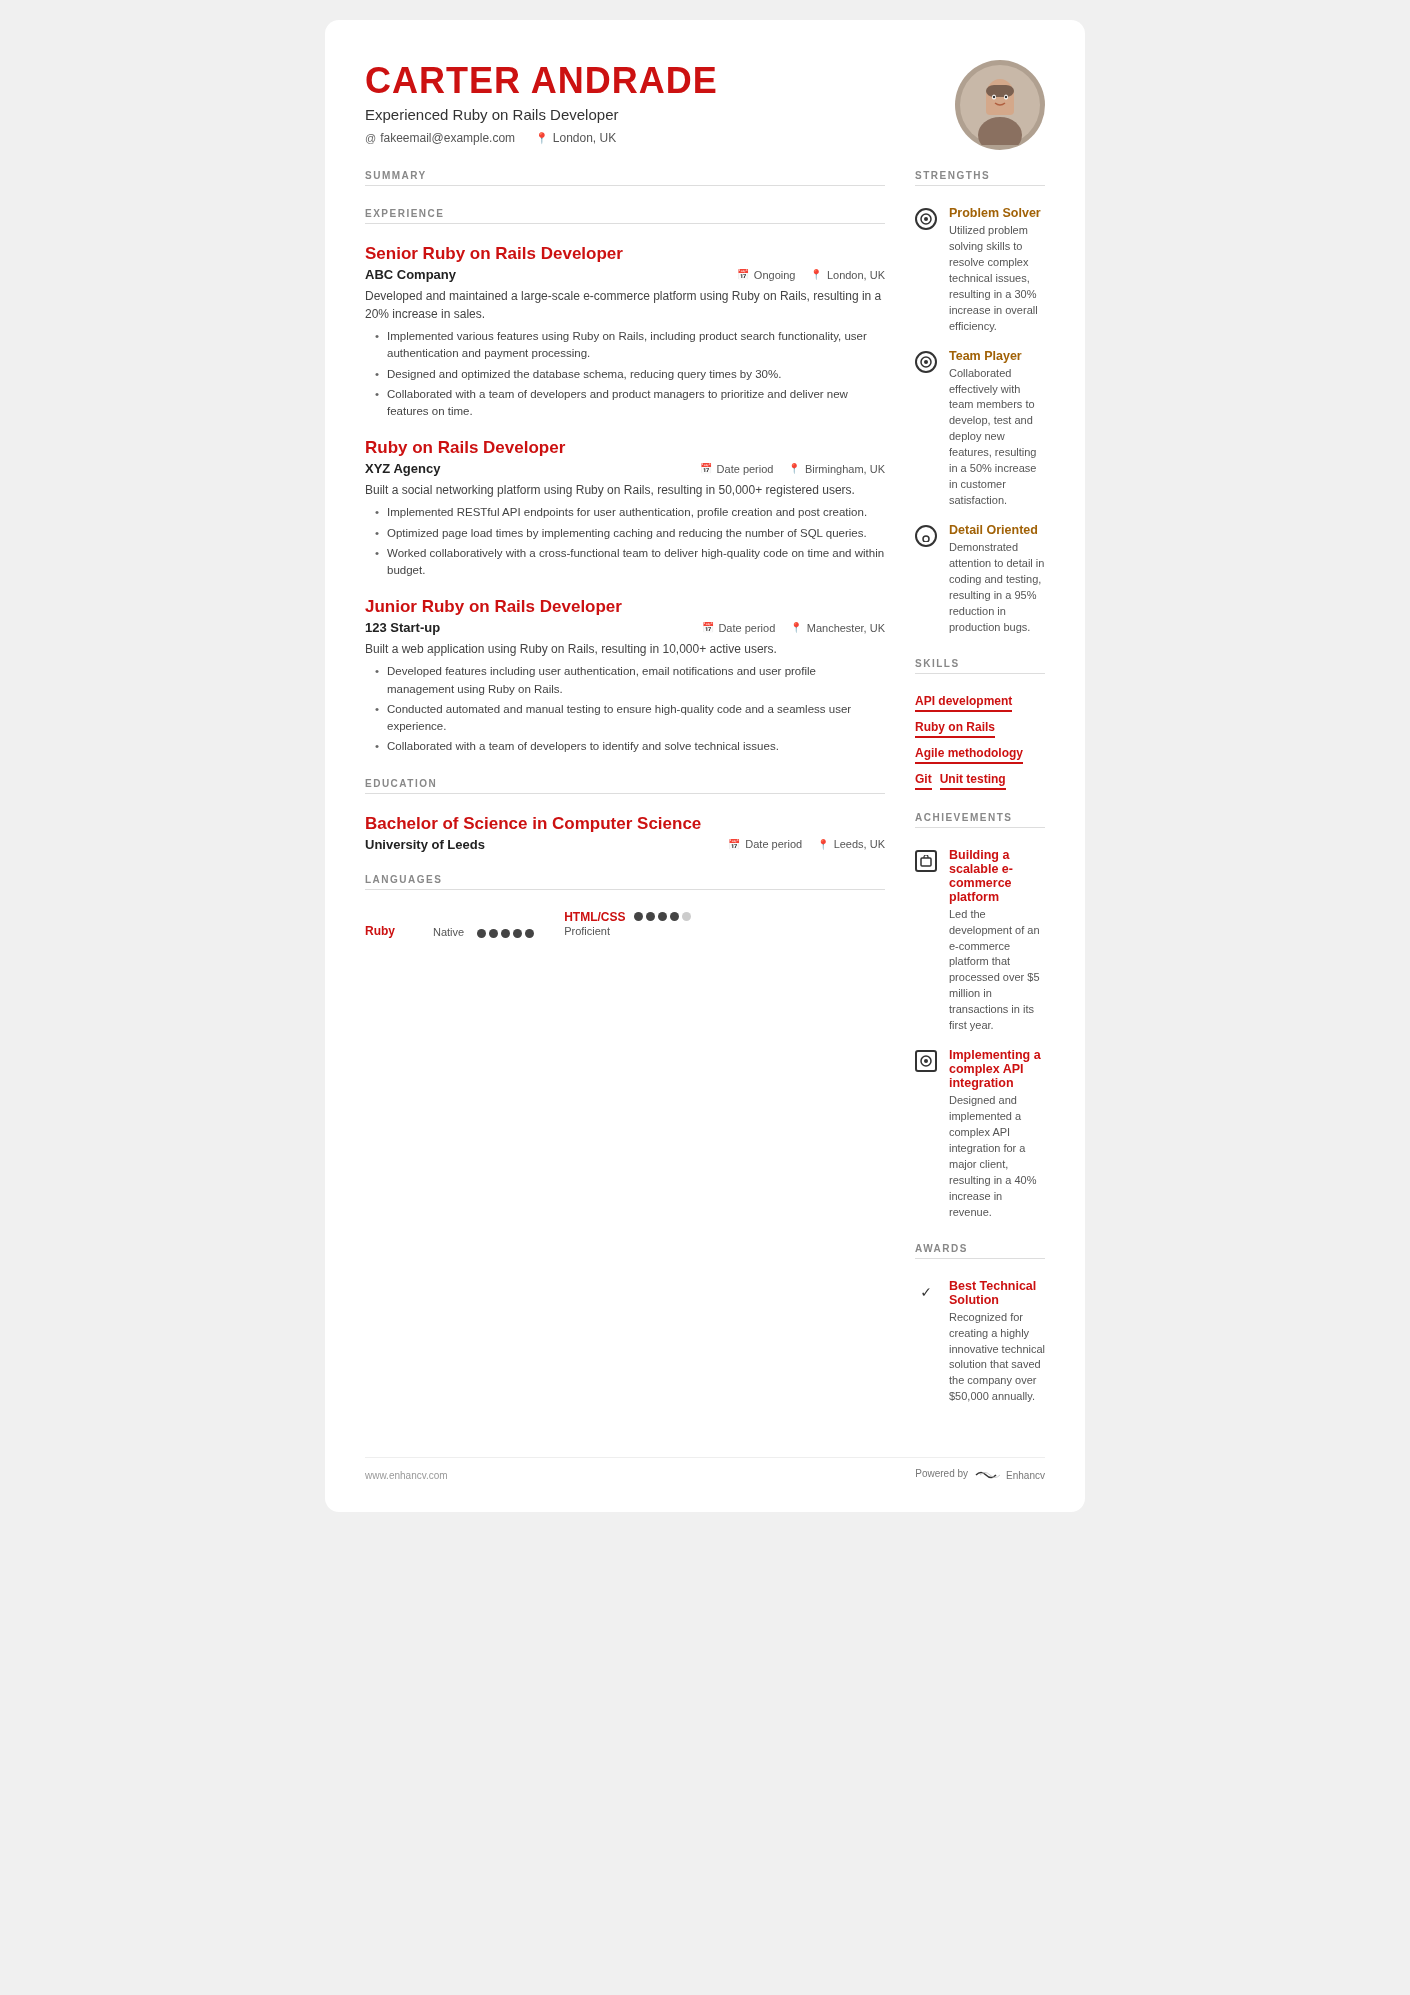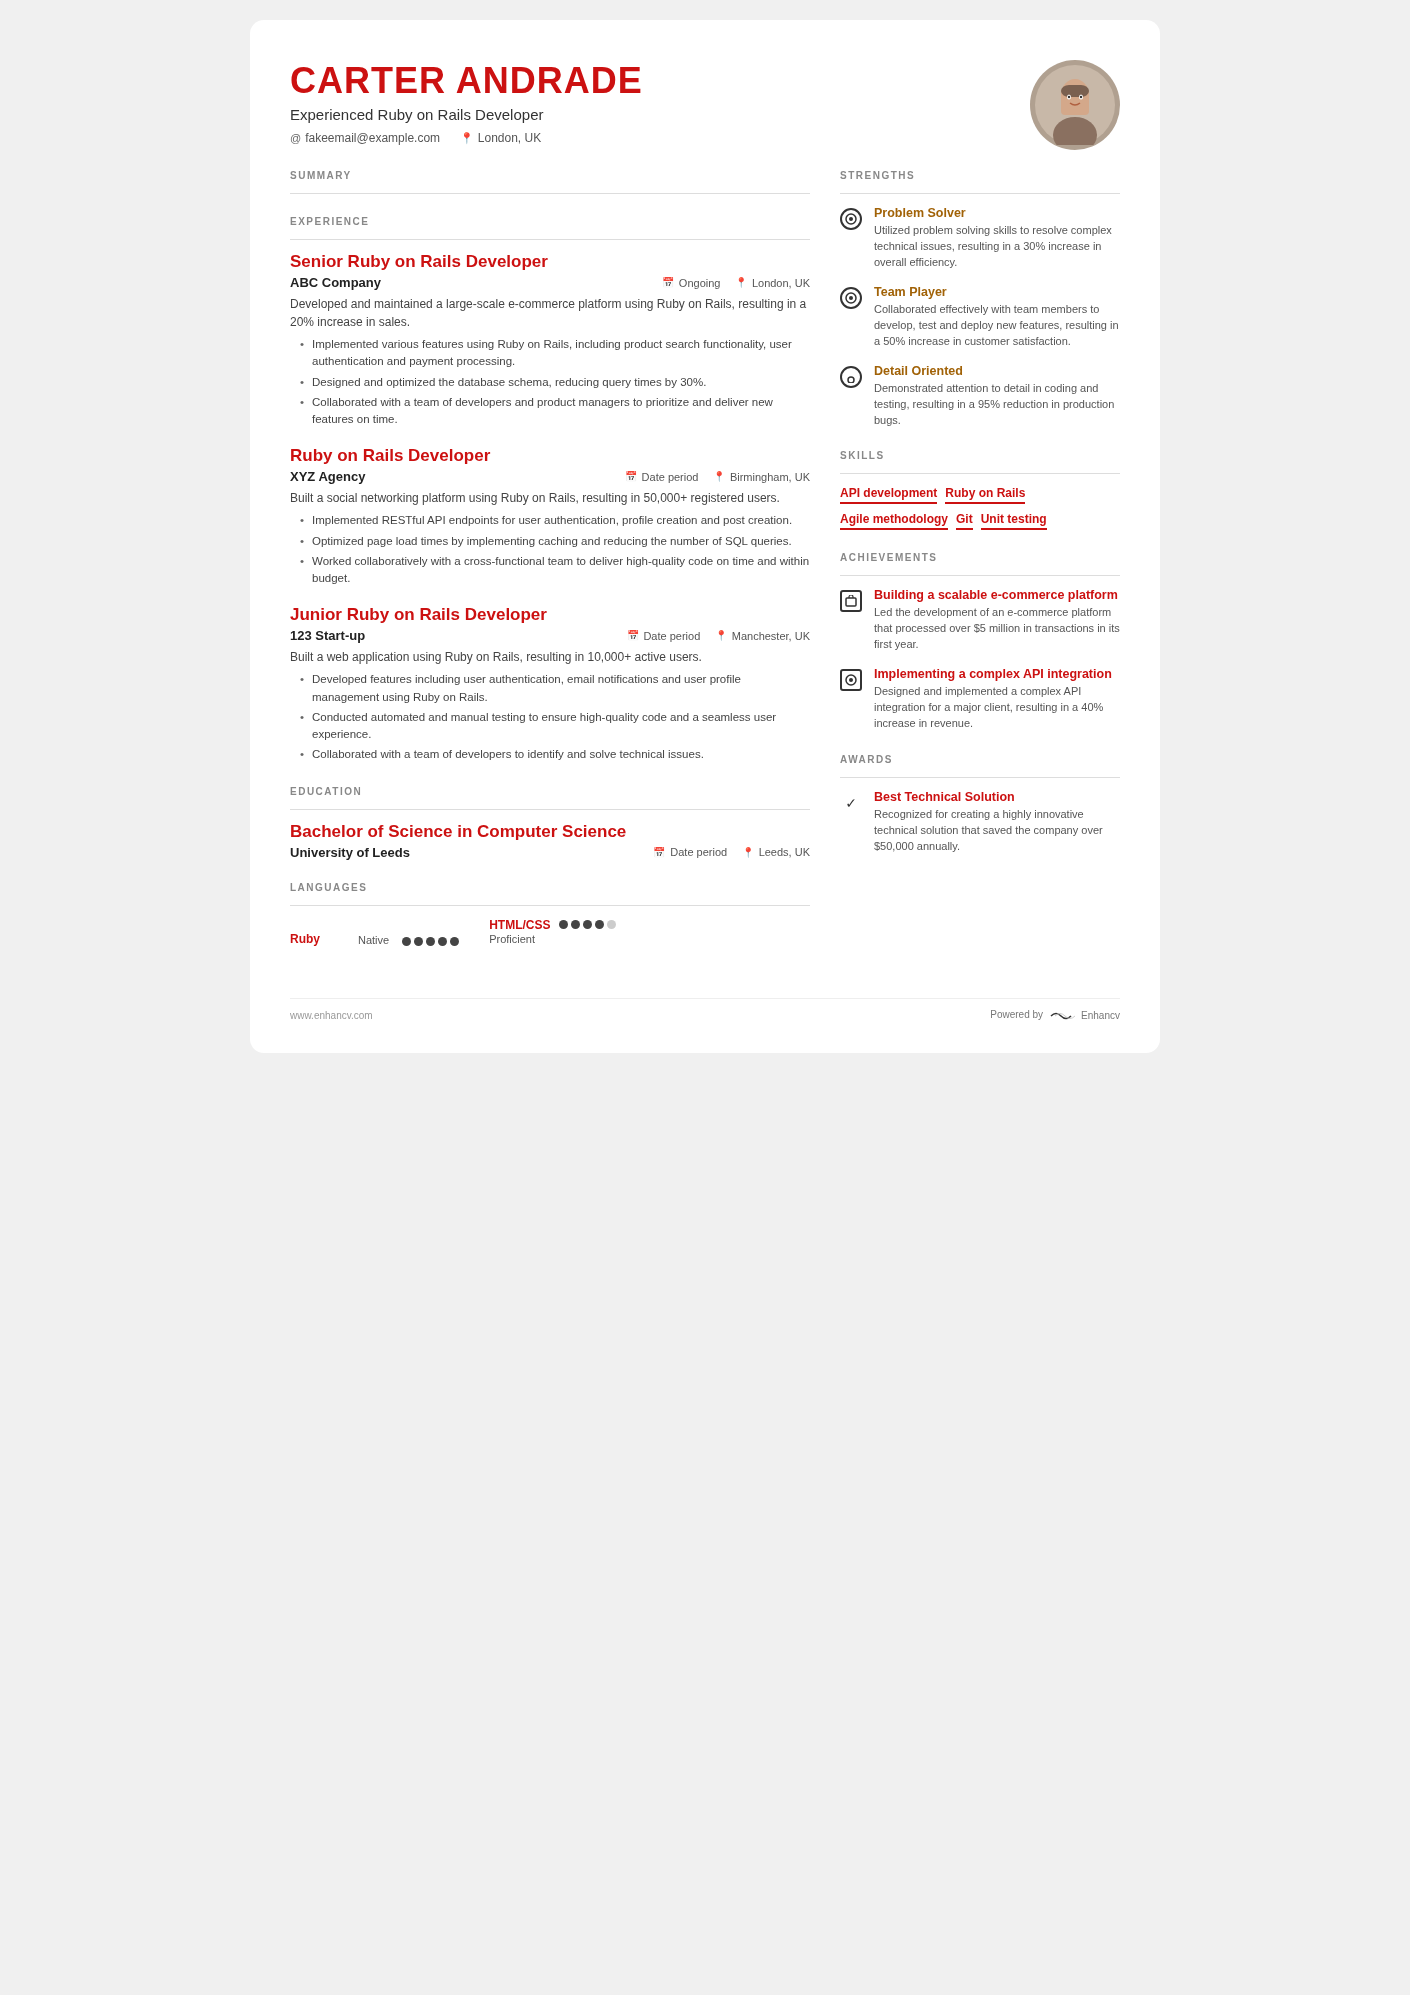--- a/index.html
+++ b/index.html
@@ -4,21 +4,21 @@
   <style>
     * { margin: 0; padding: 0; box-sizing: border-box; }
     body {
       font-family: Arial, sans-serif;
       background: #f0f0f0;
       display: flex;
       justify-content: center;
       padding: 20px;
     }
     .page {
-      width: 910px;
+      width: 760px;
       background: #fff;
       padding: 40px 40px 30px 40px;
       position: relative;
       border-radius: 14px;
     }
     
     .header {
       display: flex;
       justify-content: space-between;
       align-items: flex-start;
@@ -78,22 +78,22 @@
     .section {
       margin-bottom: 22px;
     }
     .section-title {
       font-size: 10px;
       font-weight: bold;
       color: #888;
       letter-spacing: 1.5px;
       text-transform: uppercase;
       border-bottom: 1.5px solid #ddd;
-      padding-bottom: 12px;
-      margin-bottom: 12px;
+      padding-bottom: 4px;
+      margin-bottom: 20px;
     }
     .summary-text {
       font-size: 12.5px;
       color: #444;
       line-height: 1.55;
     }
 
     
     .exp-item {
       margin-bottom: 18px;

